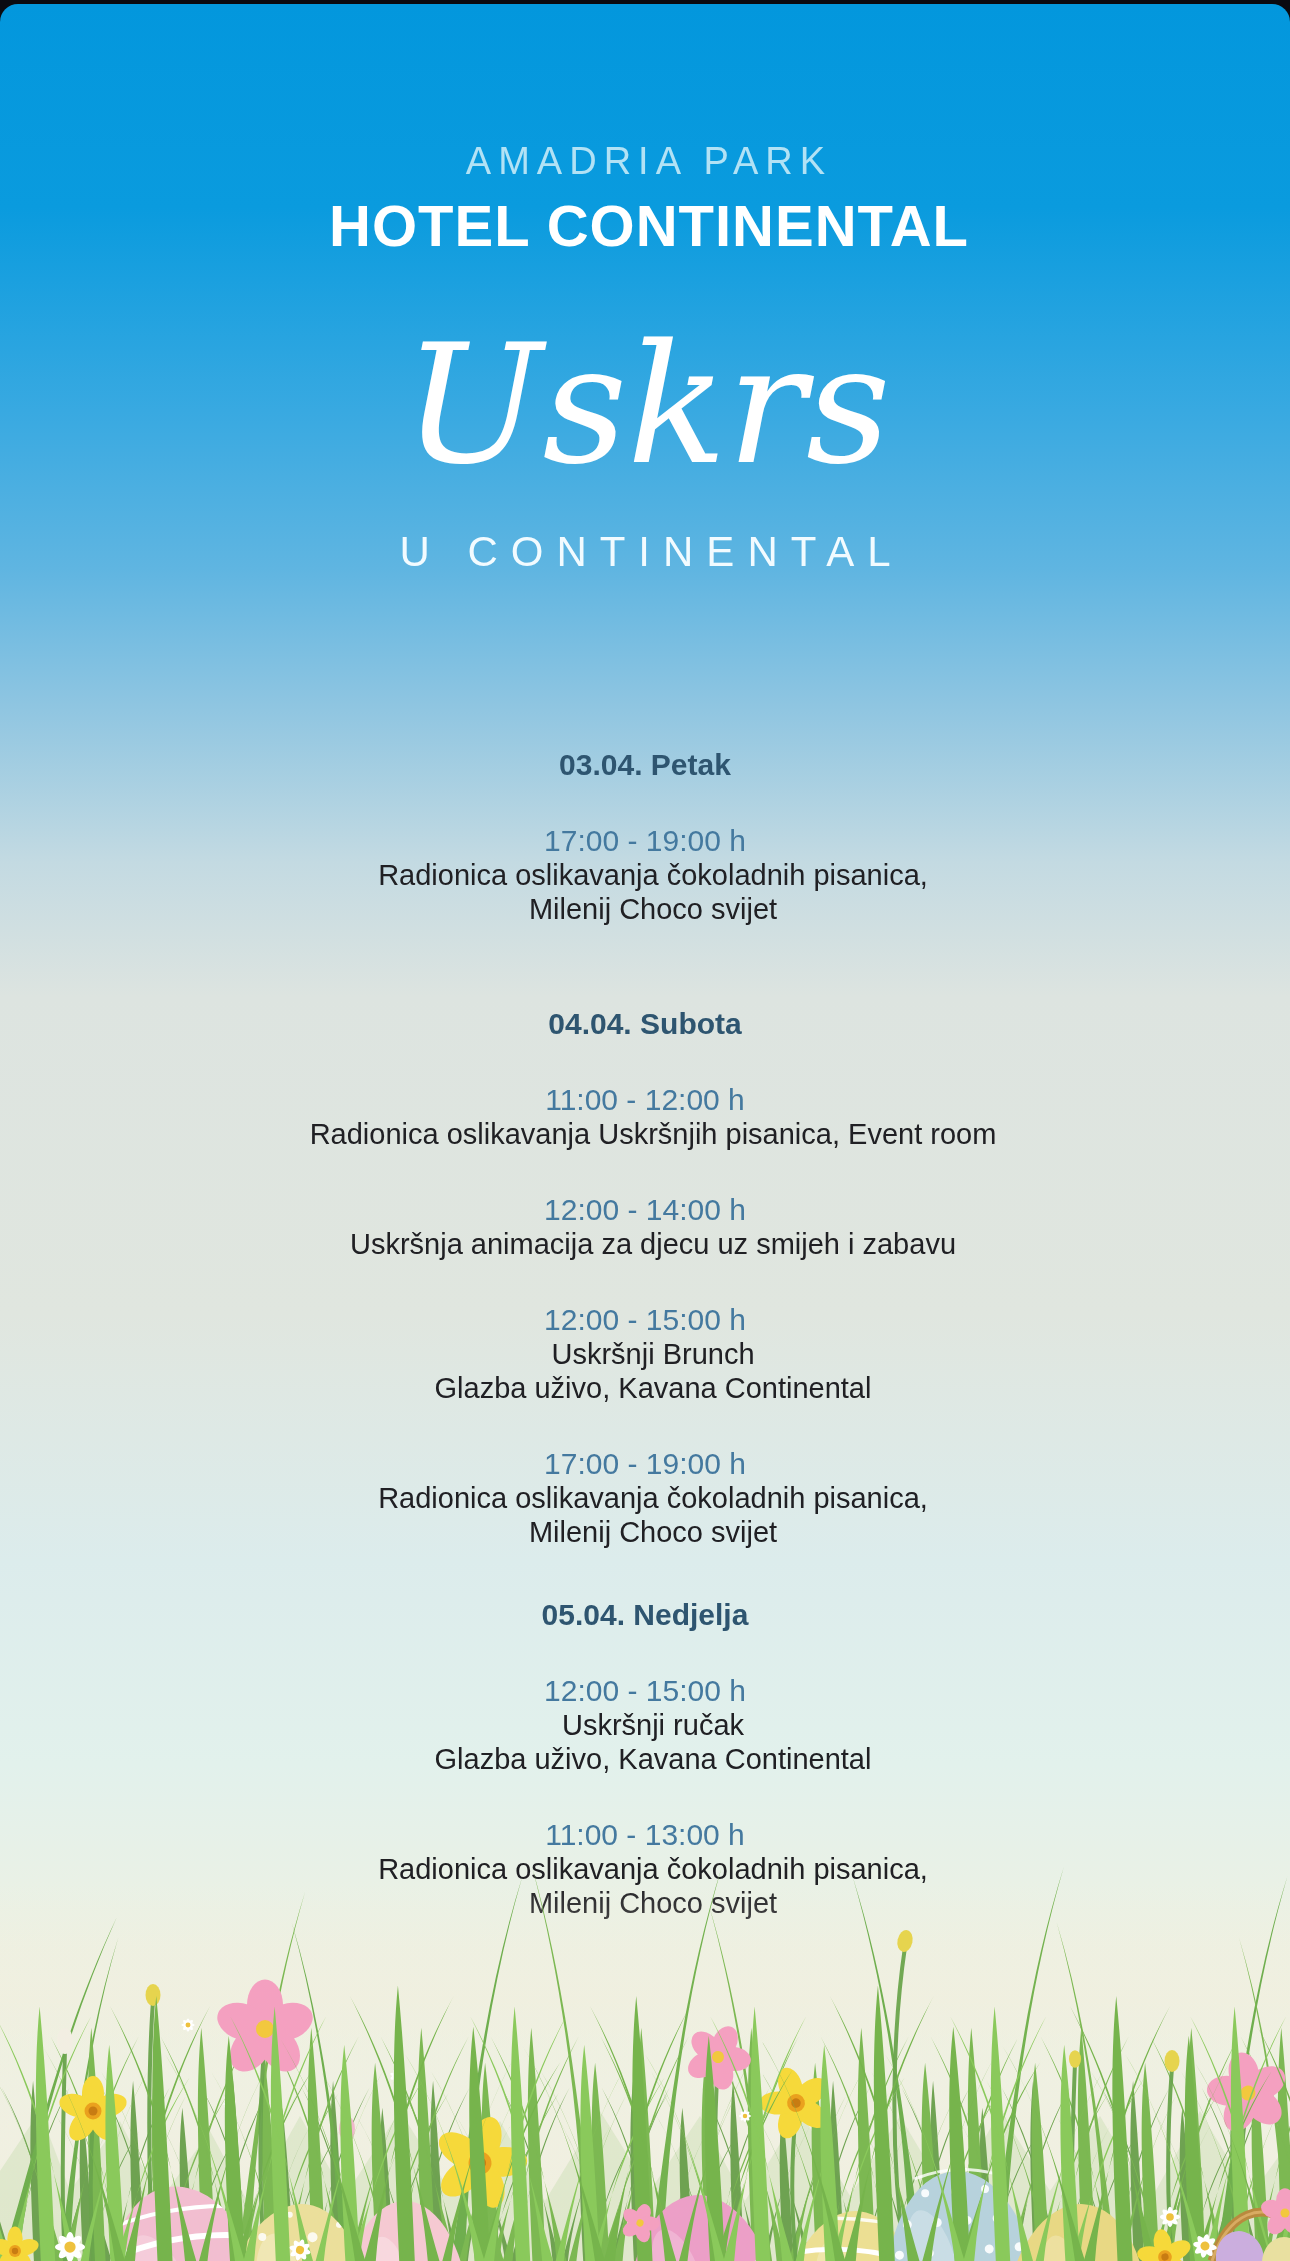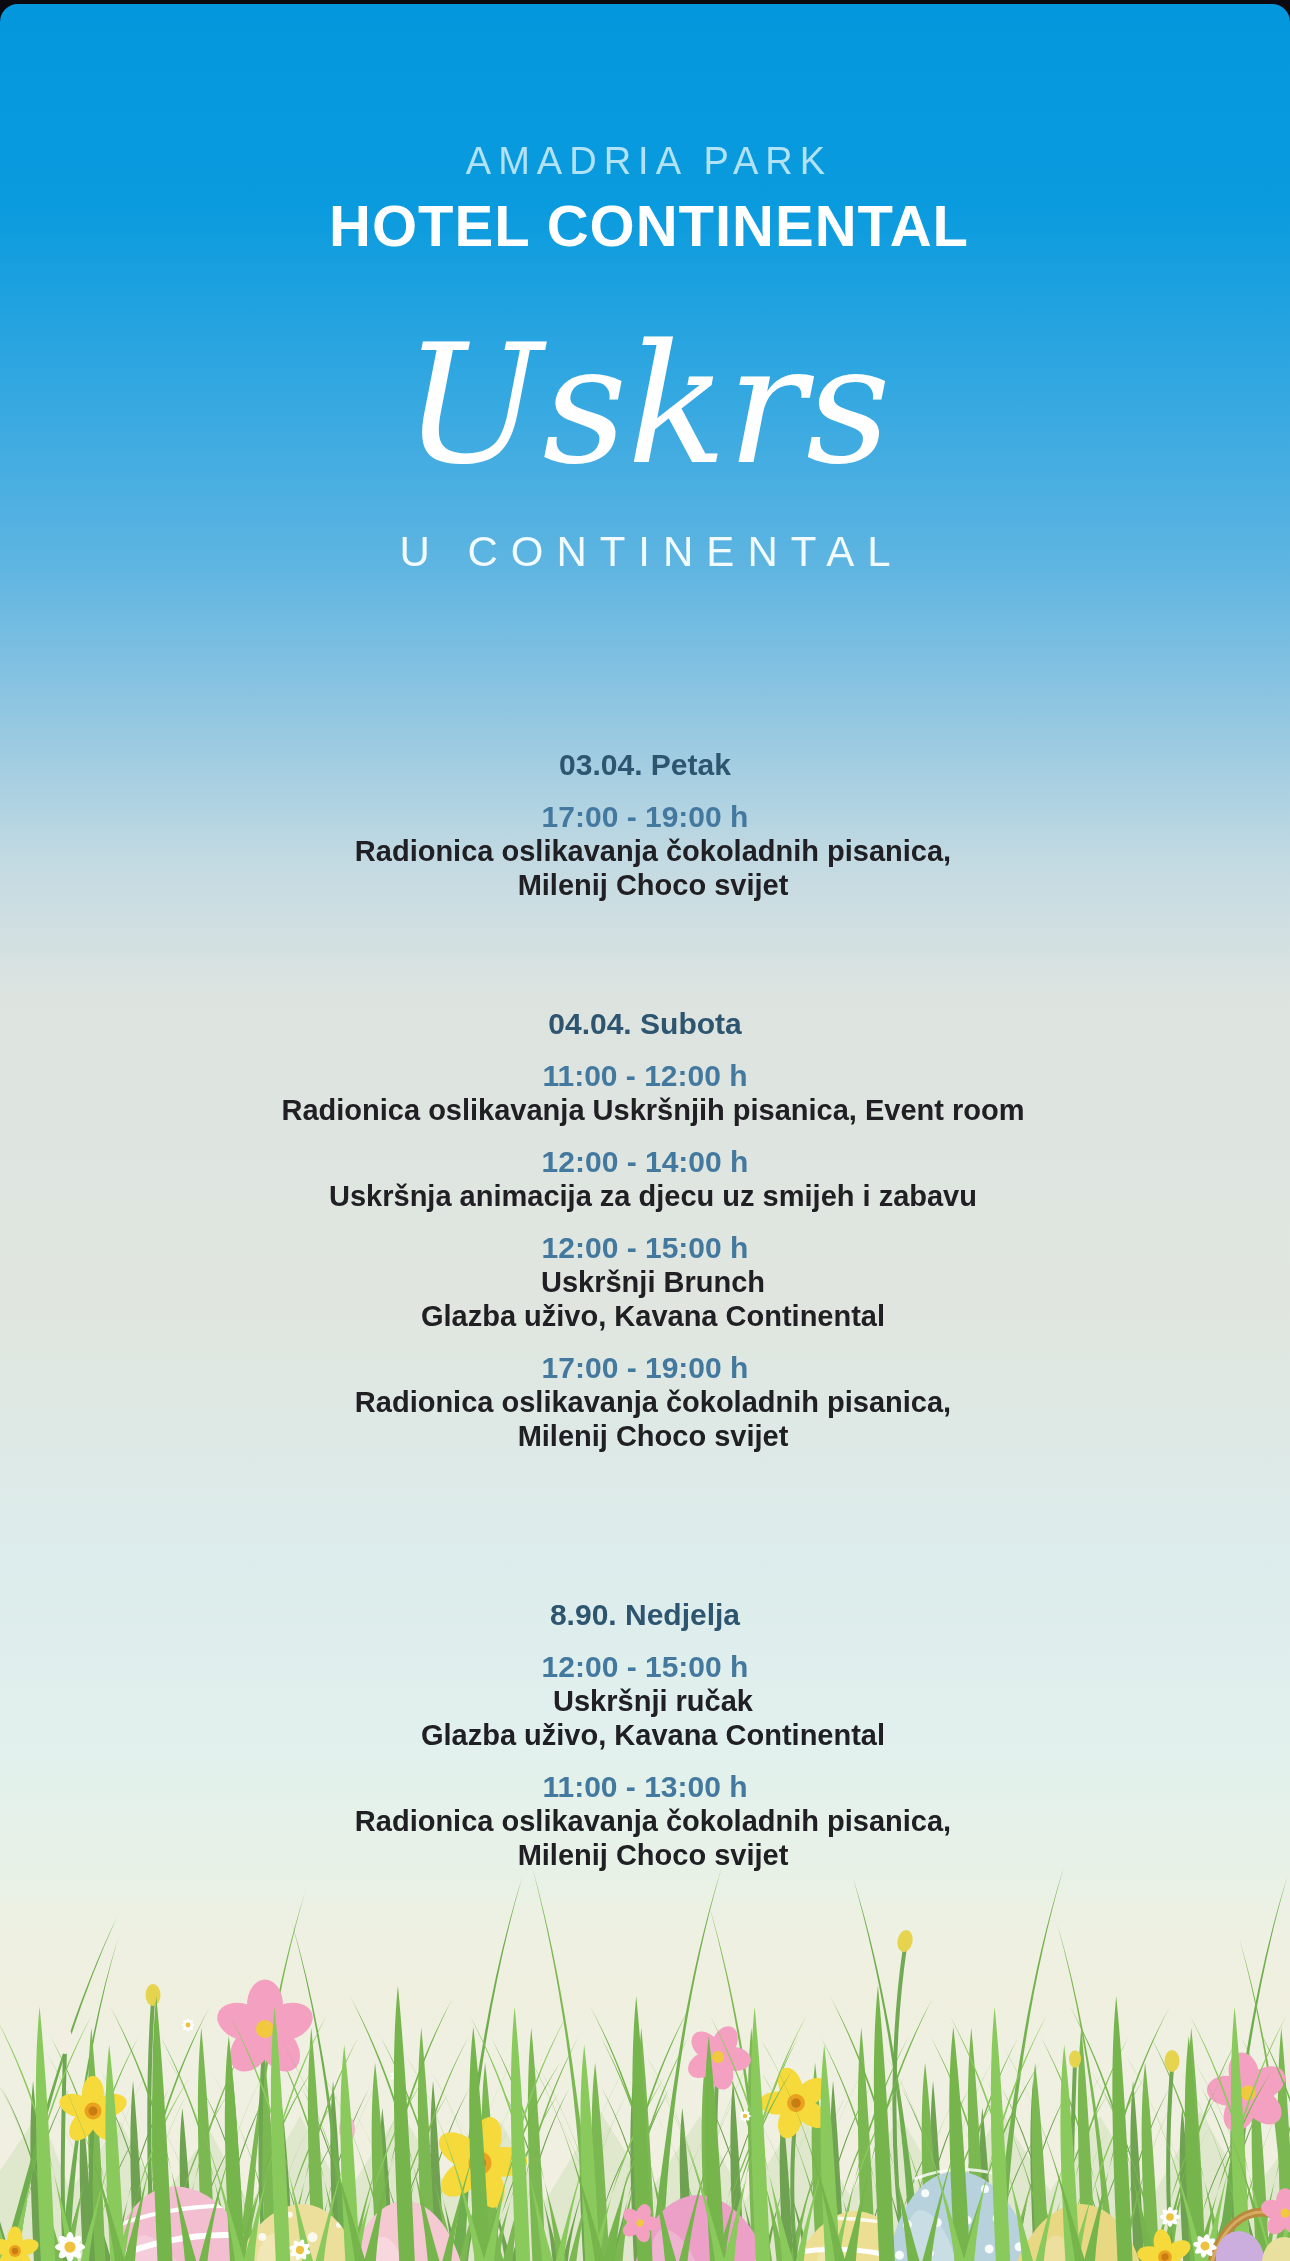--- a/index.html
+++ b/index.html
@@ -17,21 +17,21 @@
   .script-title{position:absolute;top:298px;left:4px;right:0;text-align:center;
           font-family:"DejaVu Serif",serif;font-style:italic;font-weight:400;
           font-size:165px;line-height:1.25;color:#ffffff;}
   .subtitle{position:absolute;top:524px;left:0;right:0;text-align:center;
           font-size:42px;font-weight:400;letter-spacing:13px;text-indent:13px;color:#f2fbff;}
   .day{position:absolute;left:0;right:0;text-align:center;line-height:34px;}
   .day--fri{top:744px}
   .day--sat{top:1003px}
   .day--sun{top:1594px}
   .day-title{font-size:30px;font-weight:700;color:#2e5570;}
-  .event{margin-top:18px;font-weight:bold;}
+  .event{margin-top:42px;}
   .event:first-of-type{margin-top:0;}
   .time{font-size:30px;color:#44799f;}
   .line{font-size:29px;color:#202024;padding-left:16px;}
   .meadow{position:absolute;left:0;bottom:0;width:1290px;height:400px;display:block;}
 </style>
 </head>
 <body>
 
 <div class="stage">
   <div class="poster">
@@ -71,21 +71,21 @@
           <div class="line">Glazba uživo, Kavana Continental</div>
         </div>
         <div class="event">
           <div class="time">17:00 - 19:00 h</div>
           <div class="line">Radionica oslikavanja čokoladnih pisanica,</div>
           <div class="line">Milenij Choco svijet</div>
         </div>
       </div>
 
       <div class="day day--sun">
-        <div class="day-title">8.90. Nedjelja</div>
+        <div class="day-title">05.04. Nedjelja</div>
         <div class="event">
           <div class="time">12:00 - 15:00 h</div>
           <div class="line">Uskršnji ručak</div>
           <div class="line">Glazba uživo, Kavana Continental</div>
         </div>
         <div class="event">
           <div class="time">11:00 - 13:00 h</div>
           <div class="line">Radionica oslikavanja čokoladnih pisanica,</div>
           <div class="line">Milenij Choco svijet</div>
         </div>

